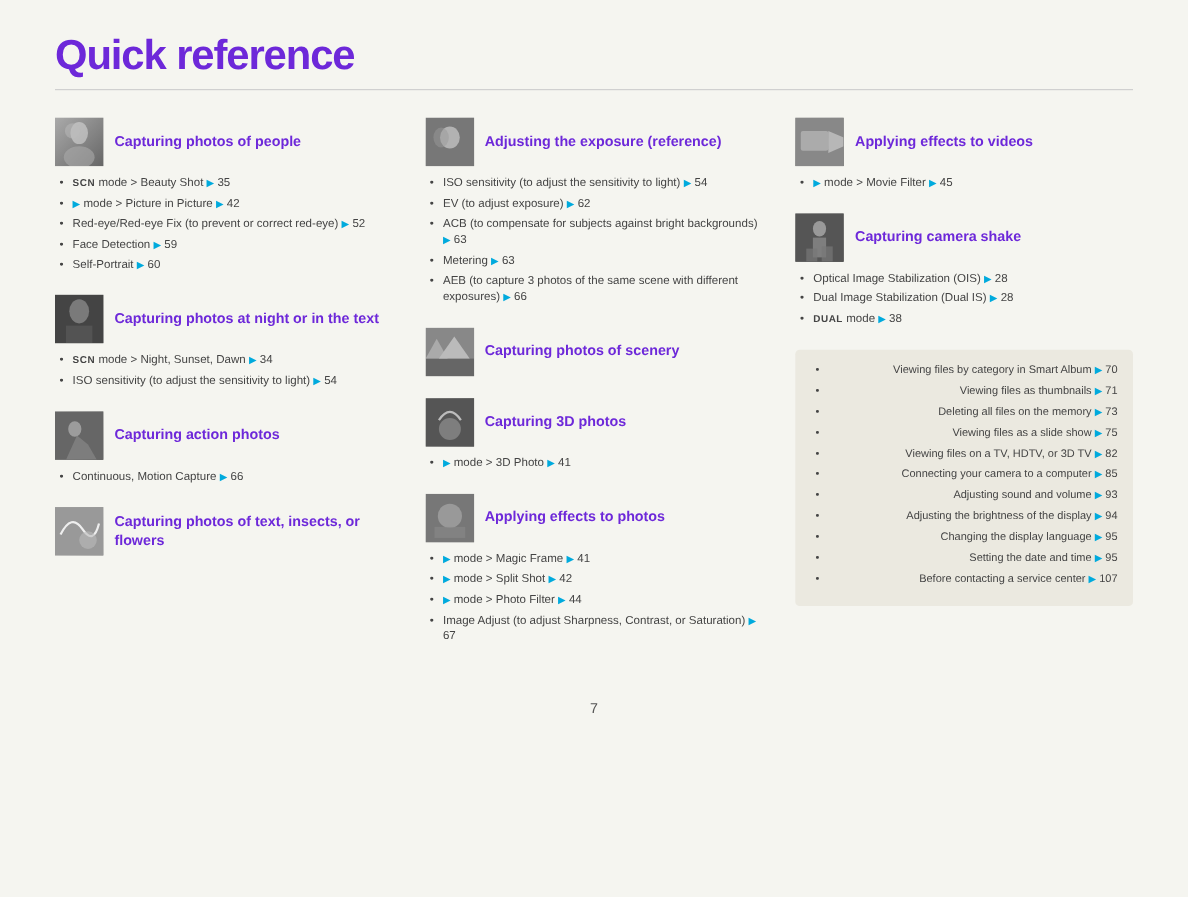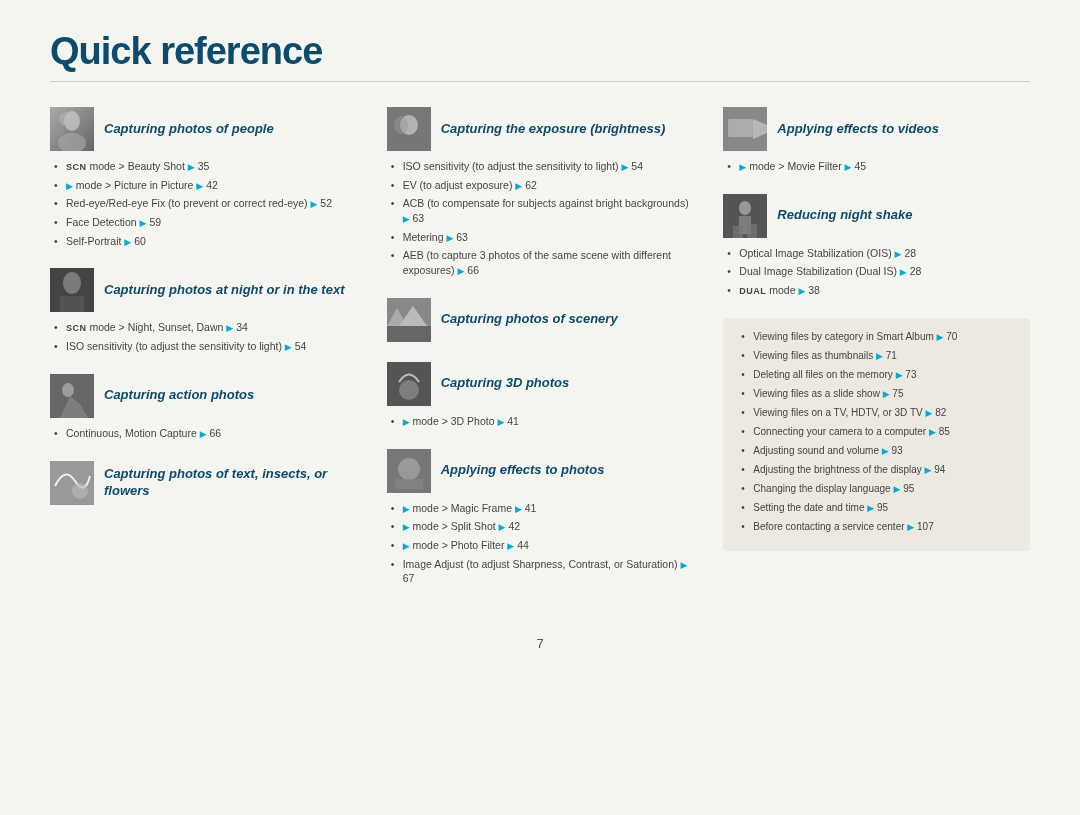--- a/index.html
+++ b/index.html
@@ -8,21 +8,21 @@
       font-family: Arial, Helvetica, sans-serif;
       font-size: 11px;
       color: #333;
       width: 1080px;
       min-height: 815px;
       padding: 30px 50px 40px 50px;
     }
     h1.page-title {
       font-size: 38px;
       font-weight: bold;
-      color: #0c4a6e;
+      color: #6d28d9;
       margin-bottom: 8px;
       letter-spacing: -1px;
     }
     .divider {
       border: none;
       border-top: 1px solid #ccc;
       margin-bottom: 25px;
     }
     .main-grid {
       display: grid;
@@ -46,23 +46,22 @@
       overflow: hidden;
       position: relative;
     }
     .section-thumb svg {
       width: 100%;
       height: 100%;
     }
     .section-title {
       font-size: 13px;
       font-weight: bold;
-      color: #0c4a6e;
+      color: #6d28d9;
       line-height: 1.3;
-      font-style: italic;
     }
     .bullet-list {
       list-style: none;
       padding-left: 4px;
     }
     .bullet-list li {
       position: relative;
       padding-left: 12px;
       margin-bottom: 4px;
       font-size: 10.5px;
@@ -86,20 +85,21 @@
     }
     .right-col-box {
       background: #ebe9e0;
       border-radius: 4px;
       padding: 12px 14px;
       margin-top: 6px;
     }
     .right-col-box .bullet-list li {
       font-size: 10px;
       margin-bottom: 5px;
+      text-align: right;
     }
     .page-number {
       text-align: center;
       margin-top: 30px;
       font-size: 13px;
       color: #555;
     }
     
     .thumb-people { background: linear-gradient(135deg, #aaa 0%, #666 100%); }
     .thumb-night { background: linear-gradient(135deg, #555 0%, #222 100%); }
@@ -193,21 +193,21 @@
 
     <div class="section-block">
       <div class="section-header">
         <div class="section-thumb thumb-exposure">
           <svg viewBox="0 0 44 44">
               <rect width="44" height="44" fill="#777"></rect>
               <ellipse cx="22" cy="18" rx="9" ry="10" fill="#ccc" opacity="0.7"></ellipse>
               <ellipse cx="14" cy="18" rx="7" ry="9" fill="#999" opacity="0.5"></ellipse>
             </svg>
         </div>
-        <span class="section-title">Capturing the exposure (brightness)</span>
+        <span class="section-title">Adjusting the exposure (reference)</span>
       </div>
       <ul class="bullet-list">
         <li>ISO sensitivity (to adjust the sensitivity to light) <span class="arrow">▶</span> 54</li>
         <li>EV (to adjust exposure) <span class="arrow">▶</span> 62</li>
         <li>ACB (to compensate for subjects against bright backgrounds) <span class="arrow">▶</span> 63</li>
         <li>Metering <span class="arrow">▶</span> 63</li>
         <li>AEB (to capture 3 photos of the same scene with different exposures) <span class="arrow">▶</span> 66</li>
       </ul>
     </div>
 
@@ -283,21 +283,21 @@
       <div class="section-header">
         <div class="section-thumb thumb-shake">
           <svg viewBox="0 0 44 44">
               <rect width="44" height="44" fill="#555"></rect>
               <ellipse cx="22" cy="14" rx="6" ry="7" fill="#aaa" opacity="0.8"></ellipse>
               <rect x="16" y="22" width="12" height="18" fill="#888" opacity="0.8"></rect>
               <rect x="10" y="32" width="10" height="12" fill="#777" opacity="0.7"></rect>
               <rect x="24" y="30" width="10" height="14" fill="#777" opacity="0.7"></rect>
             </svg>
         </div>
-        <span class="section-title">Reducing night shake</span>
+        <span class="section-title">Capturing camera shake</span>
       </div>
       <ul class="bullet-list">
         <li>Optical Image Stabilization (OIS) <span class="arrow">▶</span> 28</li>
         <li>Dual Image Stabilization (Dual IS) <span class="arrow">▶</span> 28</li>
         <li><span class="scn">DUAL</span> mode <span class="arrow">▶</span> 38</li>
       </ul>
     </div>
 
     <div class="right-col-box">
       <ul class="bullet-list">

